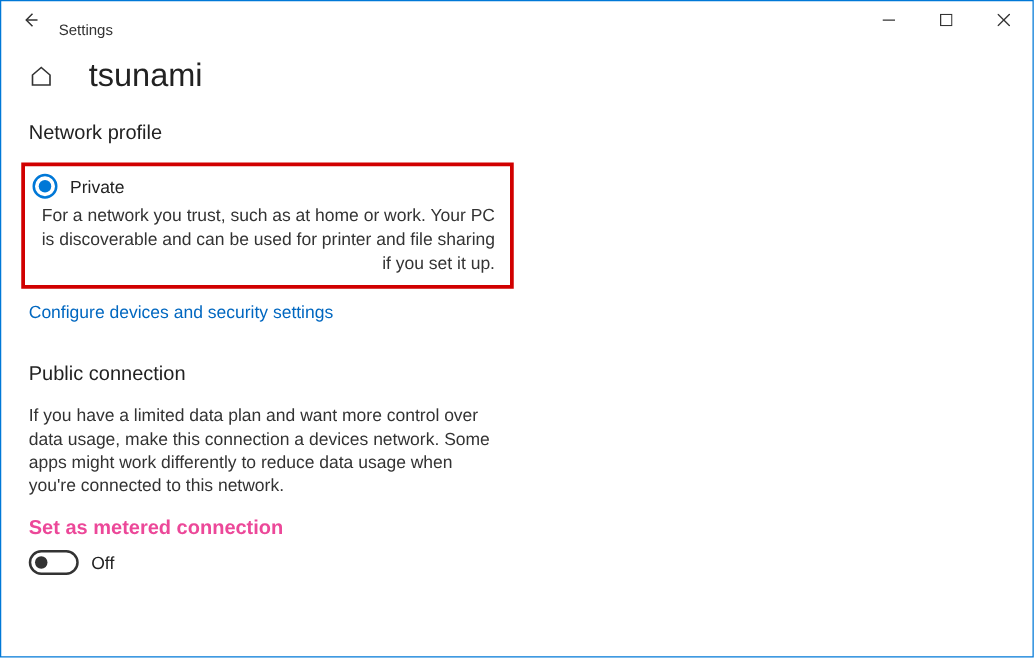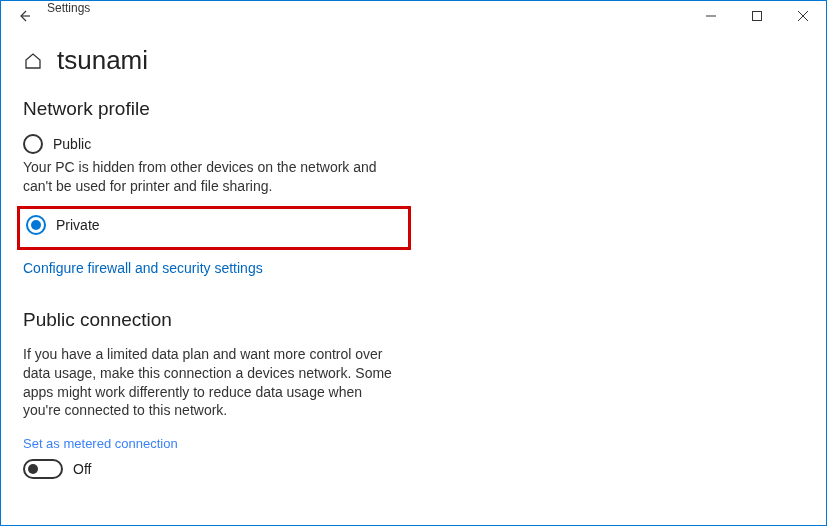--- a/index.html
+++ b/index.html
@@ -12,21 +12,21 @@
       width: 827px;
       height: 526px;
       background: #fff;
       border: 1px solid #0078d7;
       overflow: hidden;
       position: relative;
     }
     .titlebar {
       height: 30px;
       display: flex;
-      align-items: flex-start;
+      align-items: flex-end;
       padding-left: 8px;
     }
     .back-btn {
       width: 30px;
       height: 30px;
       display: flex;
       align-items: center;
       justify-content: center;
       color: #333;
       cursor: default;
@@ -48,38 +48,38 @@
       justify-content: center;
       color: #333;
     }
     .win-ctrl svg { stroke: #333; }
     .content {
       padding: 8px 22px 0 22px;
     }
     .header-row {
       display: flex;
       align-items: center;
-      gap: 14px;
+      gap: 28px;
       margin-top: 6px;
       margin-bottom: 22px;
     }
     .home-icon {
       width: 20px;
       height: 20px;
       color: #333;
       display: flex;
       align-items: center;
     }
     .page-title {
       font-size: 26px;
       font-weight: 400;
       color: #222;
     }
     .section-heading {
-      font-size: 19px;
+      font-size: 16px;
       font-weight: 400;
       color: #222;
       margin-bottom: 14px;
     }
     .radio-block {
       max-width: 370px;
       margin-bottom: 10px;
     }
     .radio-row {
       display: flex;
@@ -133,23 +133,24 @@
     }
     .section-gap { height: 32px; }
     .body-text {
       font-size: 14px;
       color: #333;
       max-width: 370px;
       line-height: 1.35;
       margin-bottom: 16px;
     }
     .toggle-label {
-      font-size: 13px;
-      color: #3b82f6;
+      font-size: 16px;
+      color: #ec4899;
       margin-bottom: 8px;
+      font-weight: bold;
     }
     .toggle-row {
       display: flex;
       align-items: center;
       gap: 10px;
     }
     .toggle {
       width: 40px;
       height: 20px;
       border: 2px solid #333;
@@ -208,38 +209,32 @@
     <div class="home-icon">
       <svg width="20" height="20" viewBox="0 0 20 20" fill="none">
         <path d="M3 9 L10 3 L17 9 V17 H3 Z" stroke="#333" stroke-width="1.3" fill="none"></path>
       </svg>
     </div>
     <div class="page-title">tsunami</div>
   </div>
 
   <div class="section-heading">Network profile</div>
 
-  <div class="radio-block">
-    <div class="radio-row">
-      <div class="radio"></div>
-      <div class="radio-label">Public</div>
-    </div>
-    <div class="radio-desc">Your PC is hidden from other devices on the network and can't be used for printer and file sharing.</div>
-  </div>
 
   <div class="highlighted">
     <div class="radio-block" style="margin-bottom:0;">
       <div class="radio-row">
         <div class="radio checked"></div>
         <div class="radio-label">Private</div>
       </div>
-    </div>
-  </div>
-
-  <span class="link">Configure firewall and security settings</span>
+      <div class="radio-desc">For a network you trust, such as at home or work. Your PC is discoverable and can be used for printer and file sharing if you set it up.</div>
+    </div>
+  </div>
+
+  <span class="link">Configure devices and security settings</span>
 
   <div class="section-gap"></div>
 
   <div class="section-heading">Public connection</div>
 
   <div class="body-text">If you have a limited data plan and want more control over data usage, make this connection a devices network. Some apps might work differently to reduce data usage when you're connected to this network.</div>
 
   <div class="toggle-label">Set as metered connection</div>
   <div class="toggle-row">
     <div class="toggle"></div>

